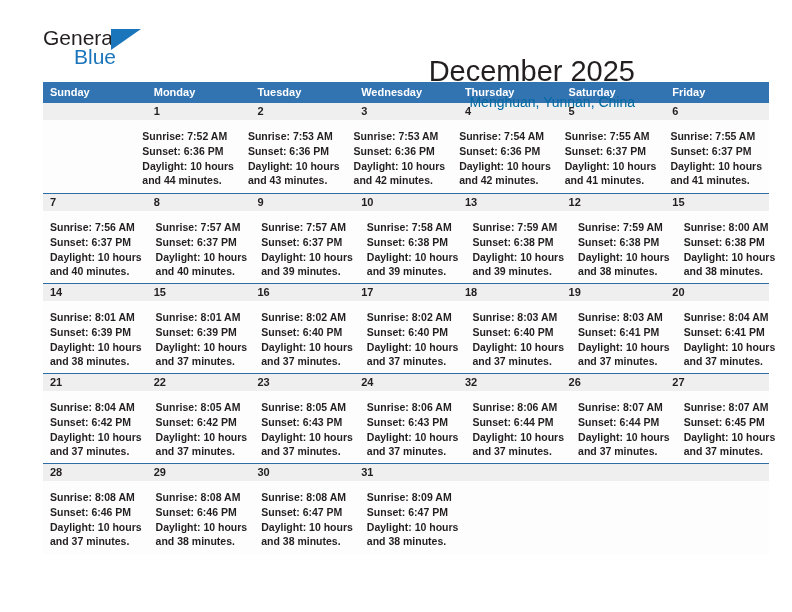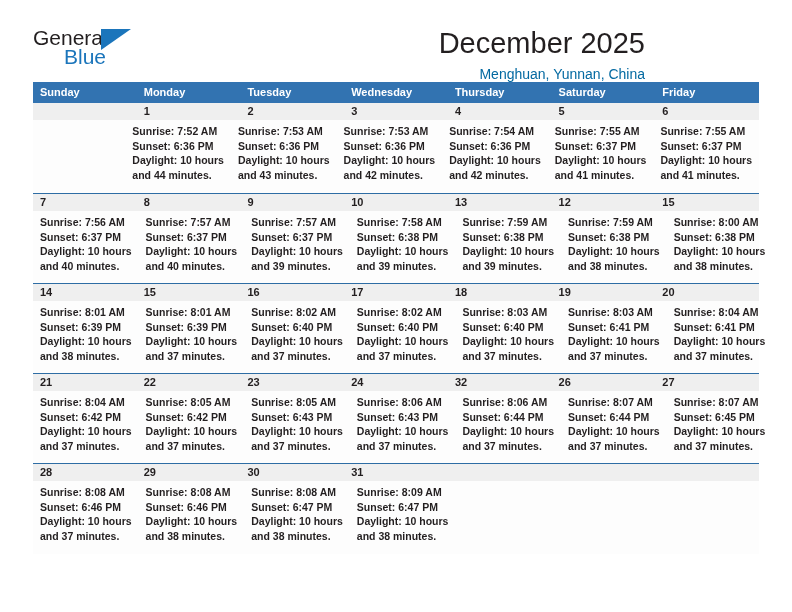--- a/index.html
+++ b/index.html
@@ -7,21 +7,21 @@
     width: 792px;
     height: 612px;
     background: #ffffff;
     font-family: "Liberation Sans", sans-serif;
     overflow: hidden;
   }
   .page {
     width: 680px;
     height: 612px;
     position: relative;
-    padding: 0 33px;
+    padding: 0 43px;
   }
 
   
   .masthead {
     height: 73px;
     display: flex;
     align-items: flex-start;
     justify-content: space-between;
     padding-top: 26px;
   }
@@ -51,20 +51,21 @@
     top: 3px;
     width: 0;
     height: 0;
     border-left: 30px solid #1b75bb;
     border-bottom: 21px solid transparent;
   }
 
   .titleblock {
     text-align: right;
     padding-right: 2px;
+    margin-top: 28px;
   }
   .cal-title {
     font-size: 29px;
     font-weight: normal;
     color: #231f20;
     line-height: 34px;
     white-space: nowrap;
   }
   .cal-subtitle {
     font-size: 14px;
@@ -110,20 +111,21 @@
     flex: 1 1 0;
     font-size: 11px;
     line-height: 17px;
     color: #231f20;
     padding-left: 7px;
   }
   .dayinfos {
     display: flex;
     height: 73px;
     background: #fdfdfd;
+    align-items: center;
   }
   .dayinfos .di {
     flex: 1 1 0;
     padding: 4px 7px 0 7px;
   }
   .di .line {
     font-size: 10.5px;
     line-height: 14.6px;
     color: #231f20;
     white-space: nowrap;

